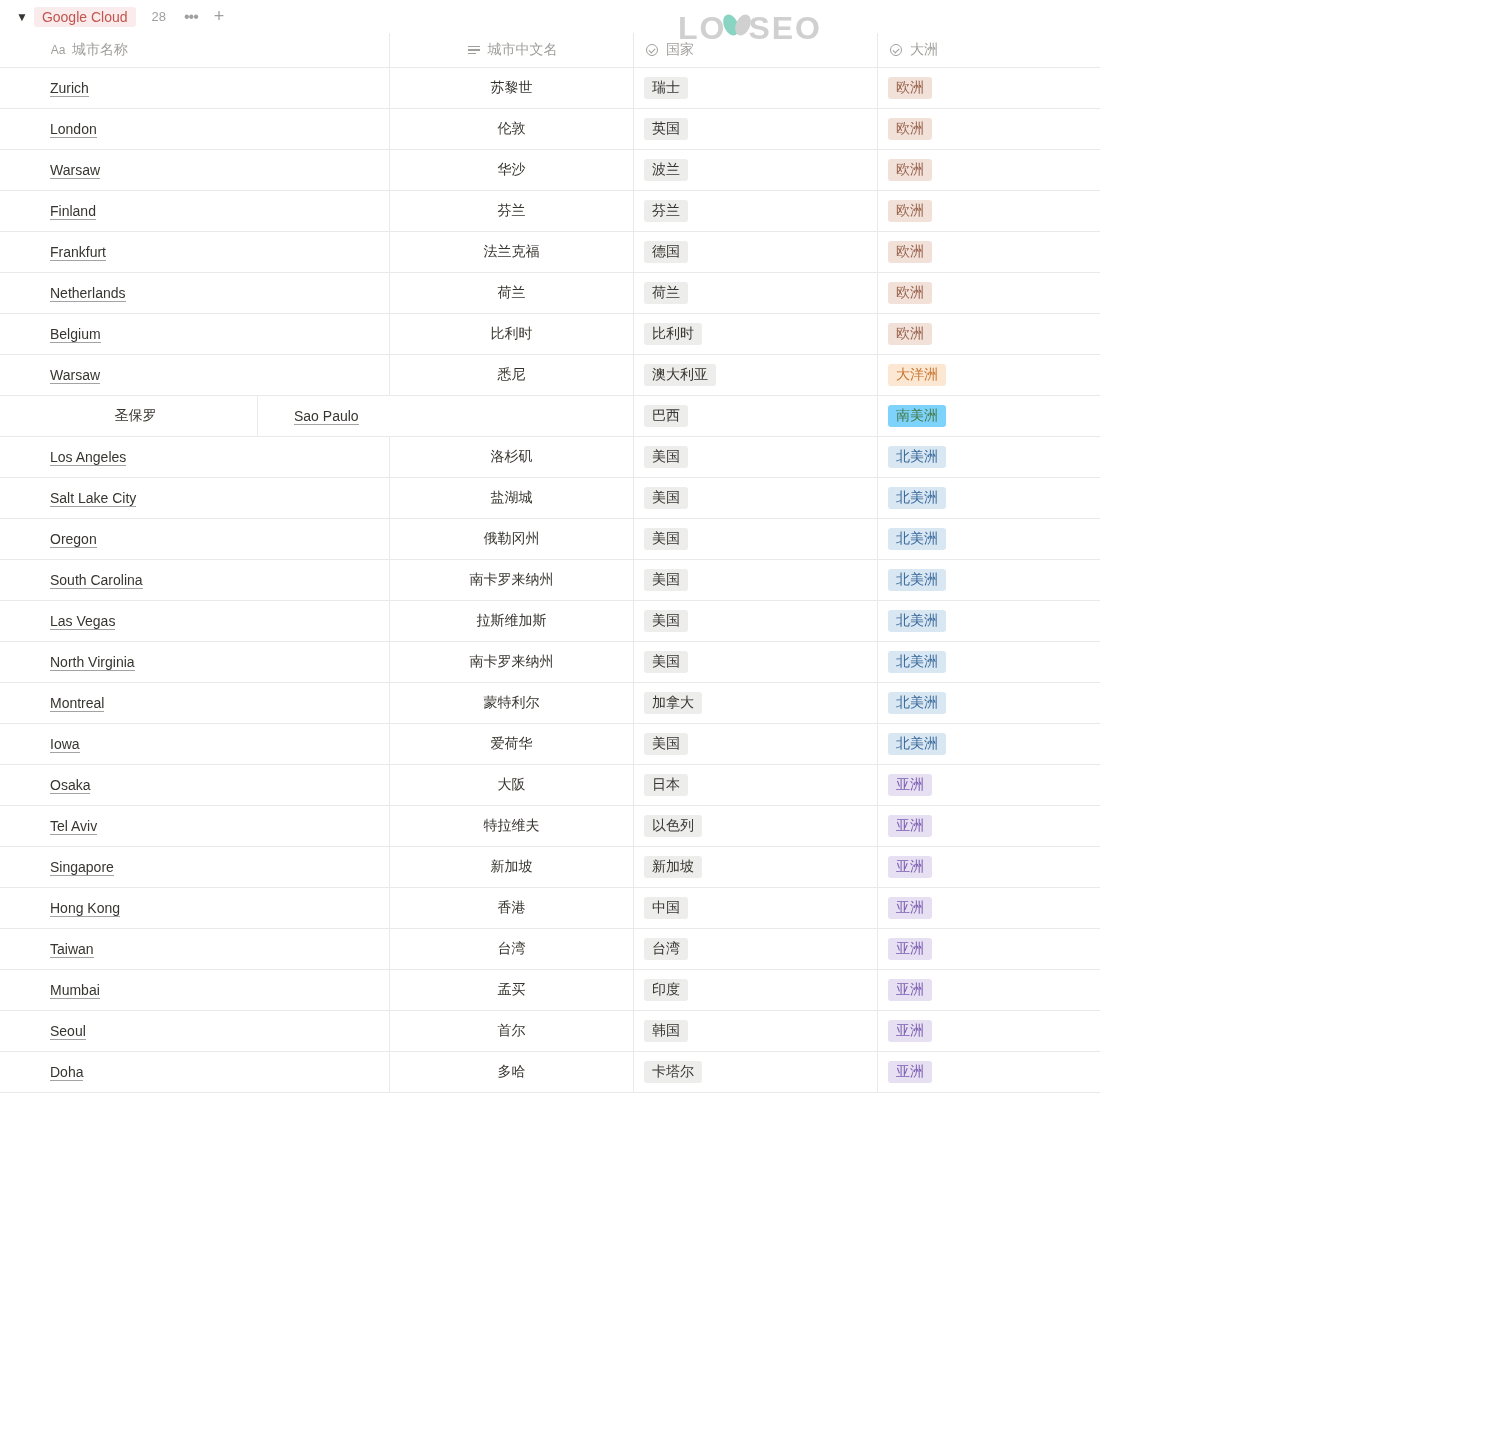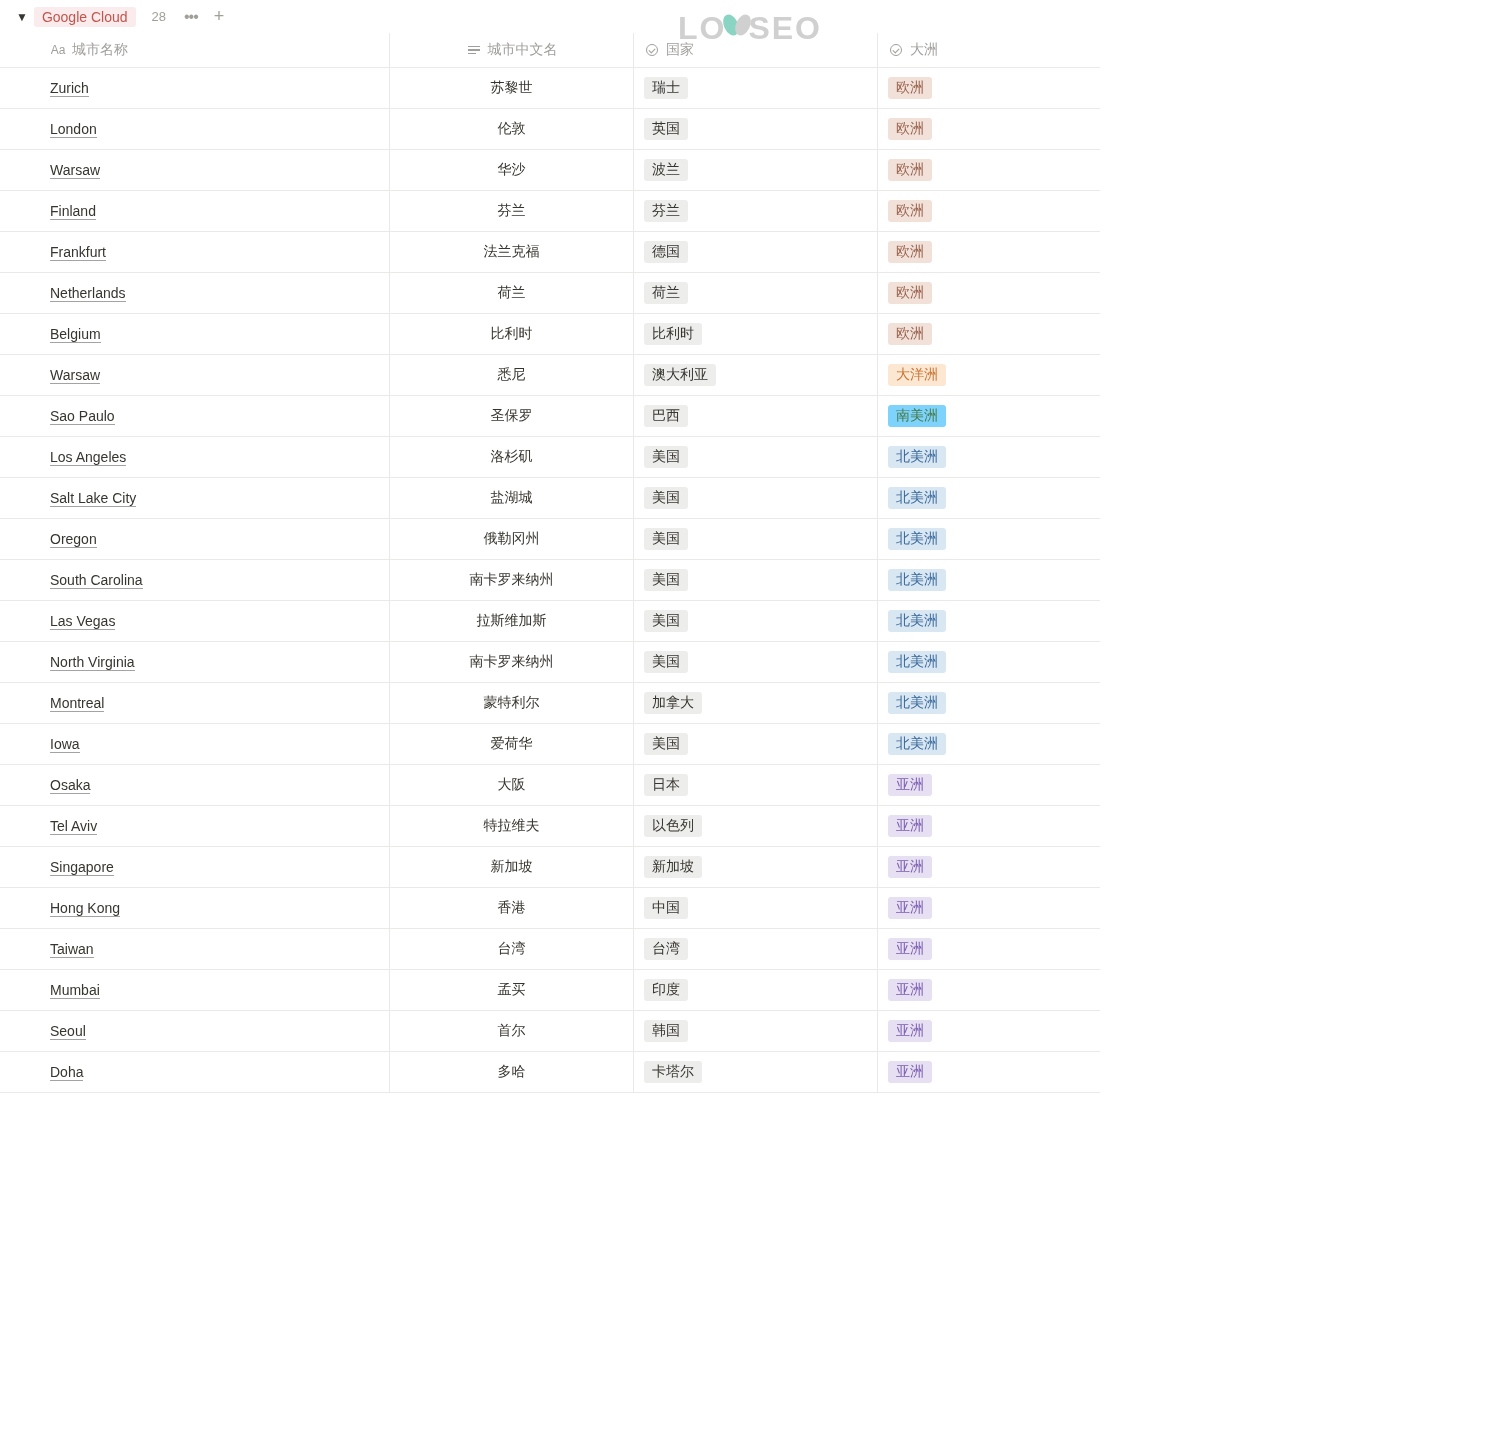--- a/index.html
+++ b/index.html
@@ -334,24 +334,24 @@
         </div>
         <div class="cell col-cnname cn-name-cell">悉尼</div>
         <div class="cell col-country">
           <span class="tag tag-gray">澳大利亚</span>
         </div>
         <div class="cell col-continent">
           <span class="tag tag-orange">大洋洲</span>
         </div>
       </div>
       <div class="data-row">
+        <div class="cell col-cnname cn-name-cell">圣保罗</div>
         <div class="cell col-name name-cell" style="padding-left:36px">
           <span>Sao Paulo</span>
         </div>
-        <div class="cell col-cnname cn-name-cell">圣保罗</div>
         <div class="cell col-country">
           <span class="tag tag-gray">巴西</span>
         </div>
         <div class="cell col-continent">
           <span class="tag tag-green">南美洲</span>
         </div>
       </div>
       <div class="data-row">
         <div class="cell col-name name-cell" style="padding-left:36px">
           <span>Los Angeles</span>

